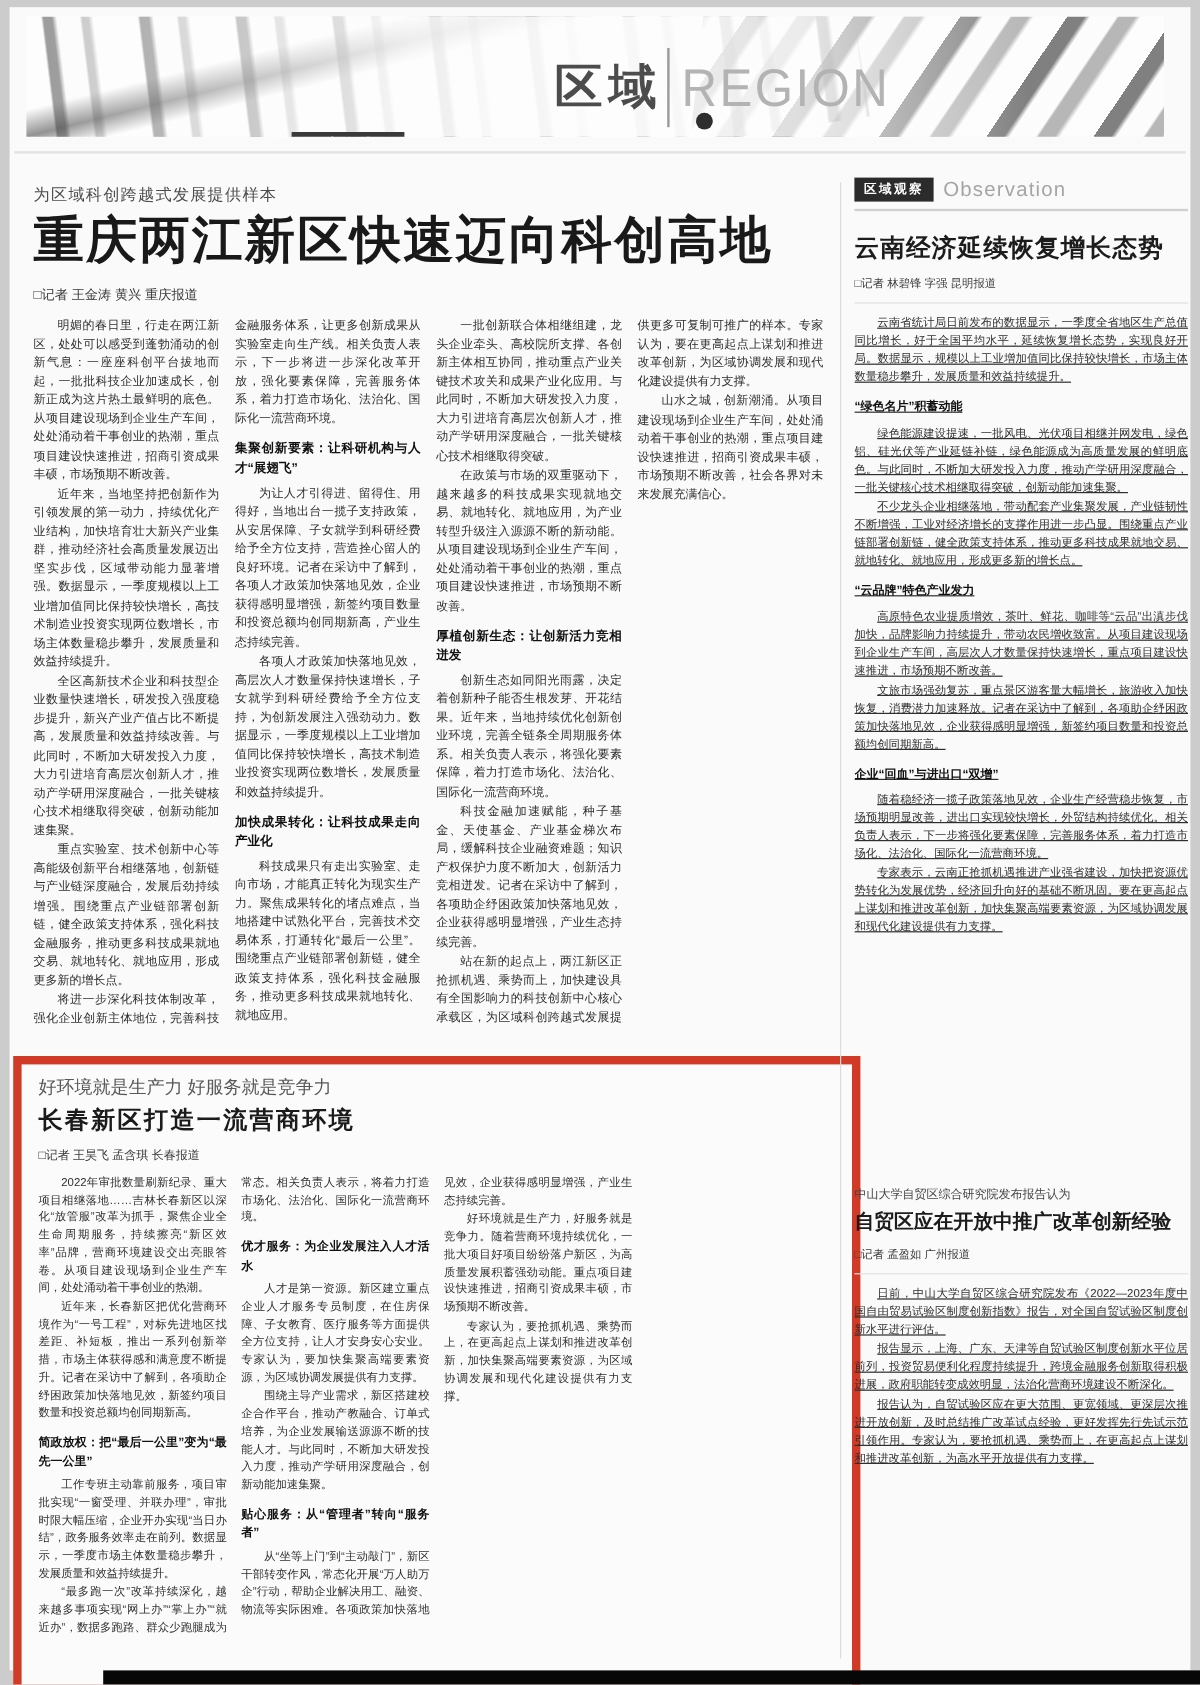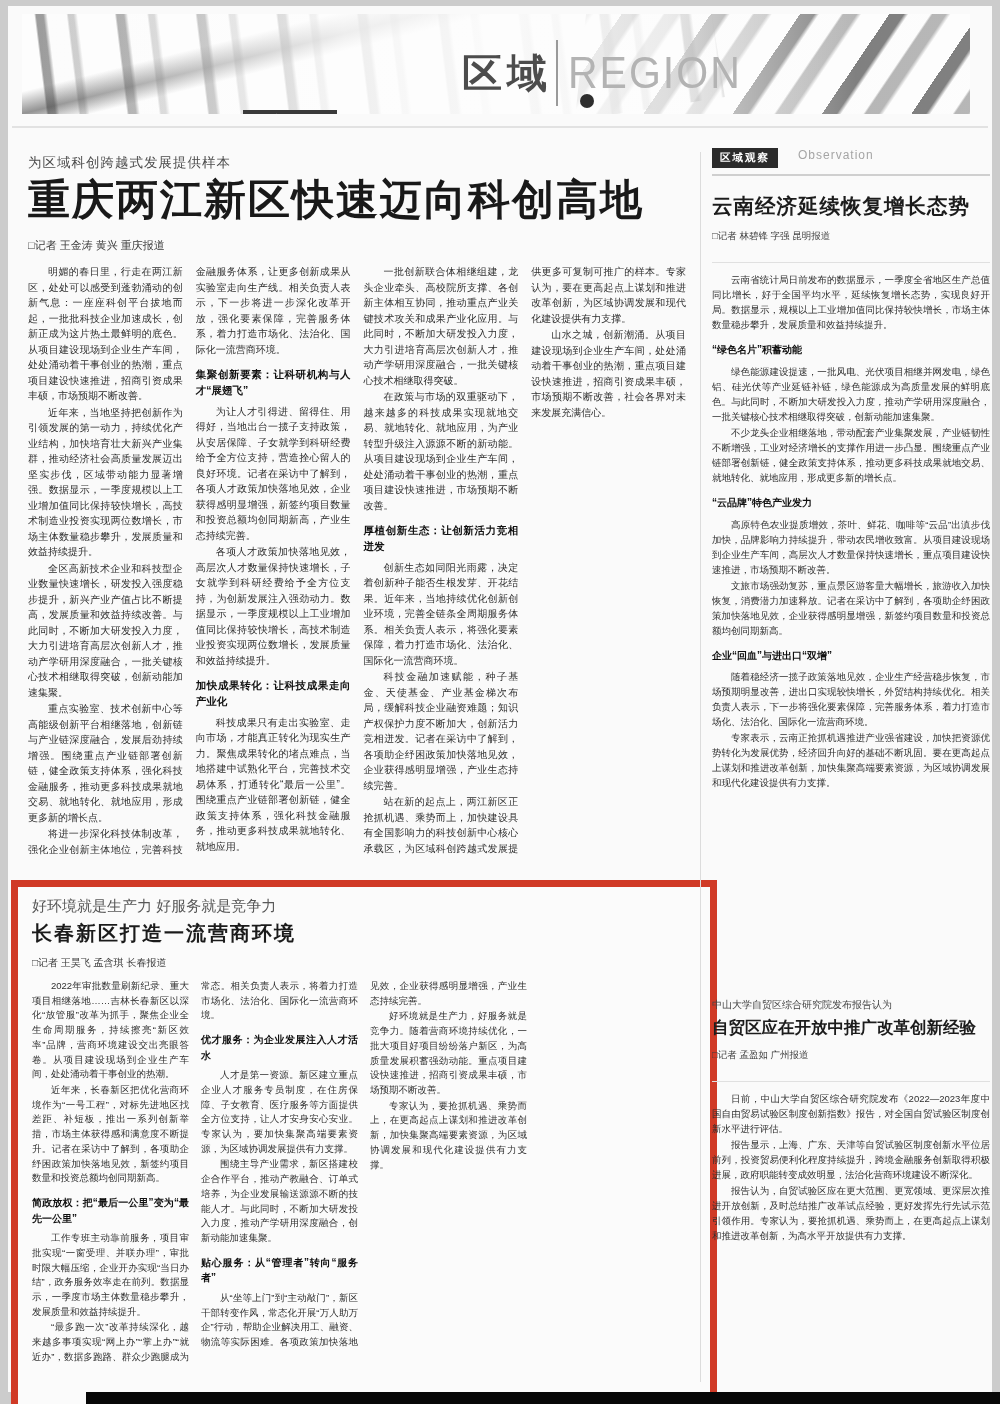--- a/index.html
+++ b/index.html
@@ -40,25 +40,25 @@
   .box-head{font-size:20px;font-weight:700;color:#1b1b1b;letter-spacing:2px;margin-top:4px;filter:blur(.3px);}
   .box-byline{font-size:10px;color:#3a3a3a;margin-top:9px;filter:blur(.45px);}
   .colsB{margin-top:9px;height:388px;column-count:4;column-gap:12px;column-fill:auto;overflow:hidden;
     font-size:9.5px;line-height:1.55;color:#2f2f2f;text-align:justify;text-justify:inter-character;filter:blur(.6px);}
   .colsB .subhead{font-size:10px;}
   
   .v-rule{position:absolute;left:692px;top:146px;width:1px;height:1230px;background:#dcdcdc;}
   .sidebar{position:absolute;left:704px;top:142px;width:278px;}
   .badge-row{display:flex;align-items:flex-start;border-bottom:2px solid #cfcfcf;padding-bottom:6px;}
   .badge{background:#2b2b2b;color:#fff;font-size:10.5px;font-weight:700;letter-spacing:2px;padding:3px 8px;filter:blur(.4px);}
-  .badge-en{font-size:12px;color:#a5a5a5;margin-left:20px;letter-spacing:1px;filter:blur(.4px);}
+  .badge-en{font-size:17px;color:#a5a5a5;margin-left:8px;letter-spacing:1px;filter:blur(.4px);}
   .side-head1{font-size:20.5px;font-weight:700;color:#1c1c1c;letter-spacing:1px;margin-top:16px;filter:blur(.3px);}
-  .side-byline{font-size:9.5px;color:#3c3c3c;margin-top:10px;padding-bottom:19px;border-bottom:1px solid #e0e0e0;filter:blur(.45px);}
+  .side-byline{font-size:9.5px;color:#3c3c3c;margin-top:10px;padding-bottom:9px;border-bottom:1px solid #e0e0e0;filter:blur(.45px);}
   .side-body{margin-top:9px;font-size:9.5px;line-height:1.58;color:#2f2f2f;text-align:justify;text-justify:inter-character;
-    overflow:hidden;filter:blur(.6px);}
+    overflow:hidden;filter:blur(.6px);text-decoration:underline;}
   .side-body .subhead{font-size:10px;margin:10px 0 6px !important;}
   .bodyA{height:712px;}
   .side2{margin-top:14px;}
   .side2-kicker{font-size:10px;color:#444;filter:blur(.45px);}
   .side-head2{font-size:16.5px;font-weight:700;color:#1c1c1c;margin-top:5px;filter:blur(.3px);}
   .bodyB{height:252px;}
   
   .black-bar{position:absolute;left:86px;right:0;bottom:0;height:12px;background:#070707;}
 </style>
 </head>

